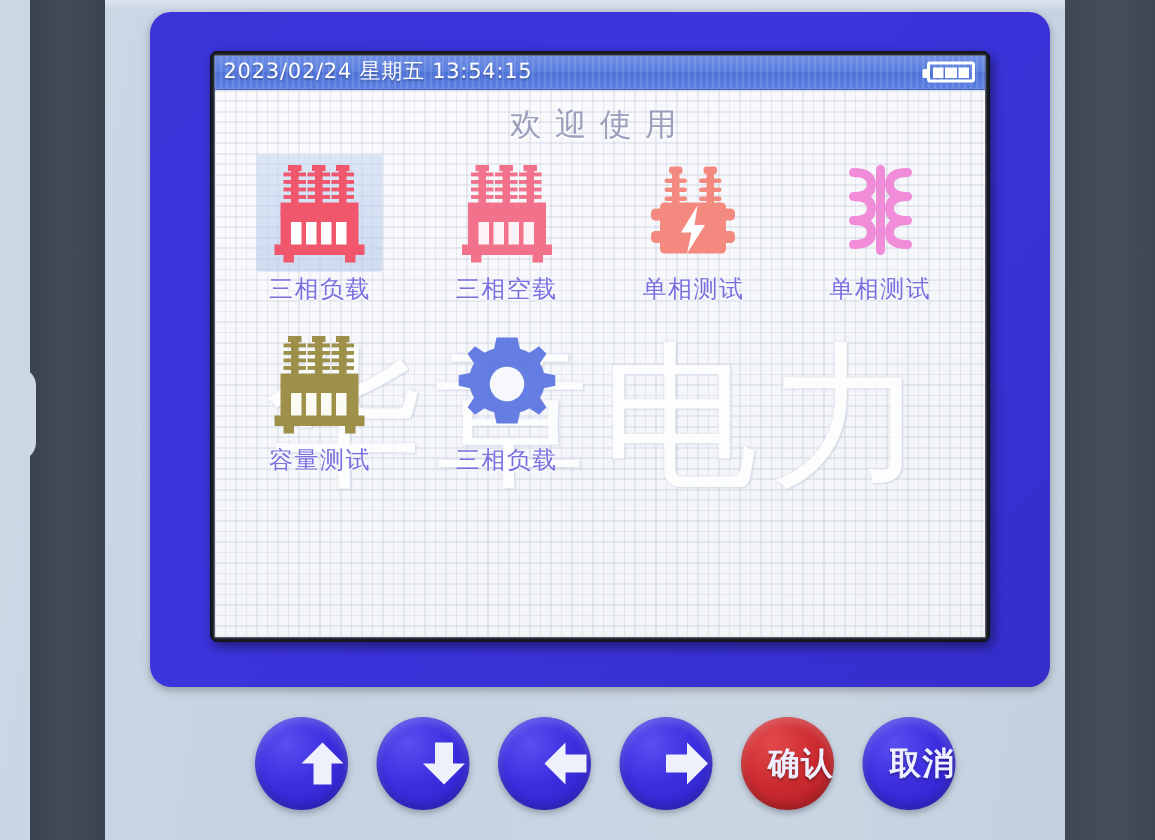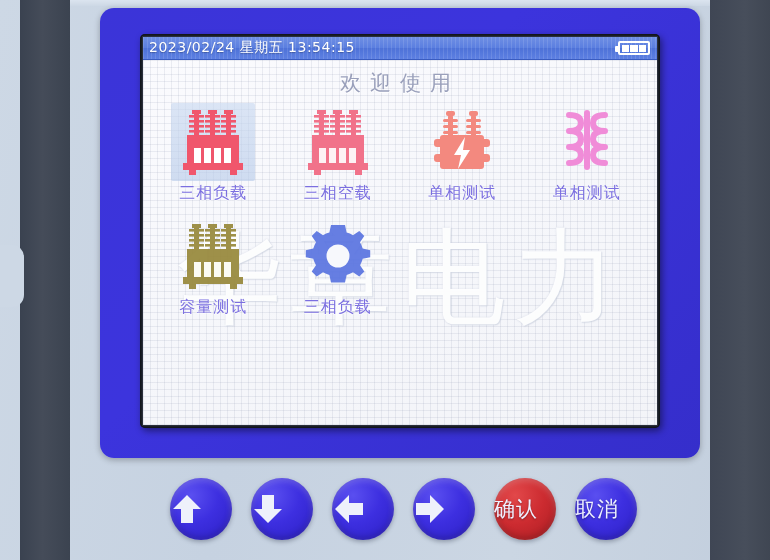--- a/index.html
+++ b/index.html
@@ -152,22 +152,23 @@
     letter-spacing:0px;
   }
   .status .sep{display:inline-block;width:22px;}
 
   
   #keypad{
     position:absolute;left:0;top:478px;width:770px;height:82px;
   }
   .key{
     position:absolute;top:0;width:62px;height:62px;border-radius:50%;
-    display:flex;align-items:center;justify-content:flex-start;
+    display:flex;align-items:center;justify-content:flex-end;
     box-shadow:0 2px 4px rgba(40,50,70,.35), inset 0 -3px 6px rgba(0,0,0,.18), inset 0 3px 6px rgba(255,255,255,.22);
+    font-weight:bold;
   }
   .key.blue{background:radial-gradient(circle at 34% 28%, #5a4ff0 0%, #3d2fe0 45%, #2c1fc4 100%);}
   .key.red{background:radial-gradient(circle at 34% 28%, #e2484a 0%, #cc2b30 48%, #a81c22 100%);}
   .key .ktext{
     color:#eef0ff;font-size:21px;letter-spacing:1px;
     font-family:"DejaVu Sans","Liberation Sans",sans-serif;
     text-shadow:0 1px 2px rgba(0,0,0,.35);
   }
   .key .arrow{fill:#eef1fb;}
 </style>

